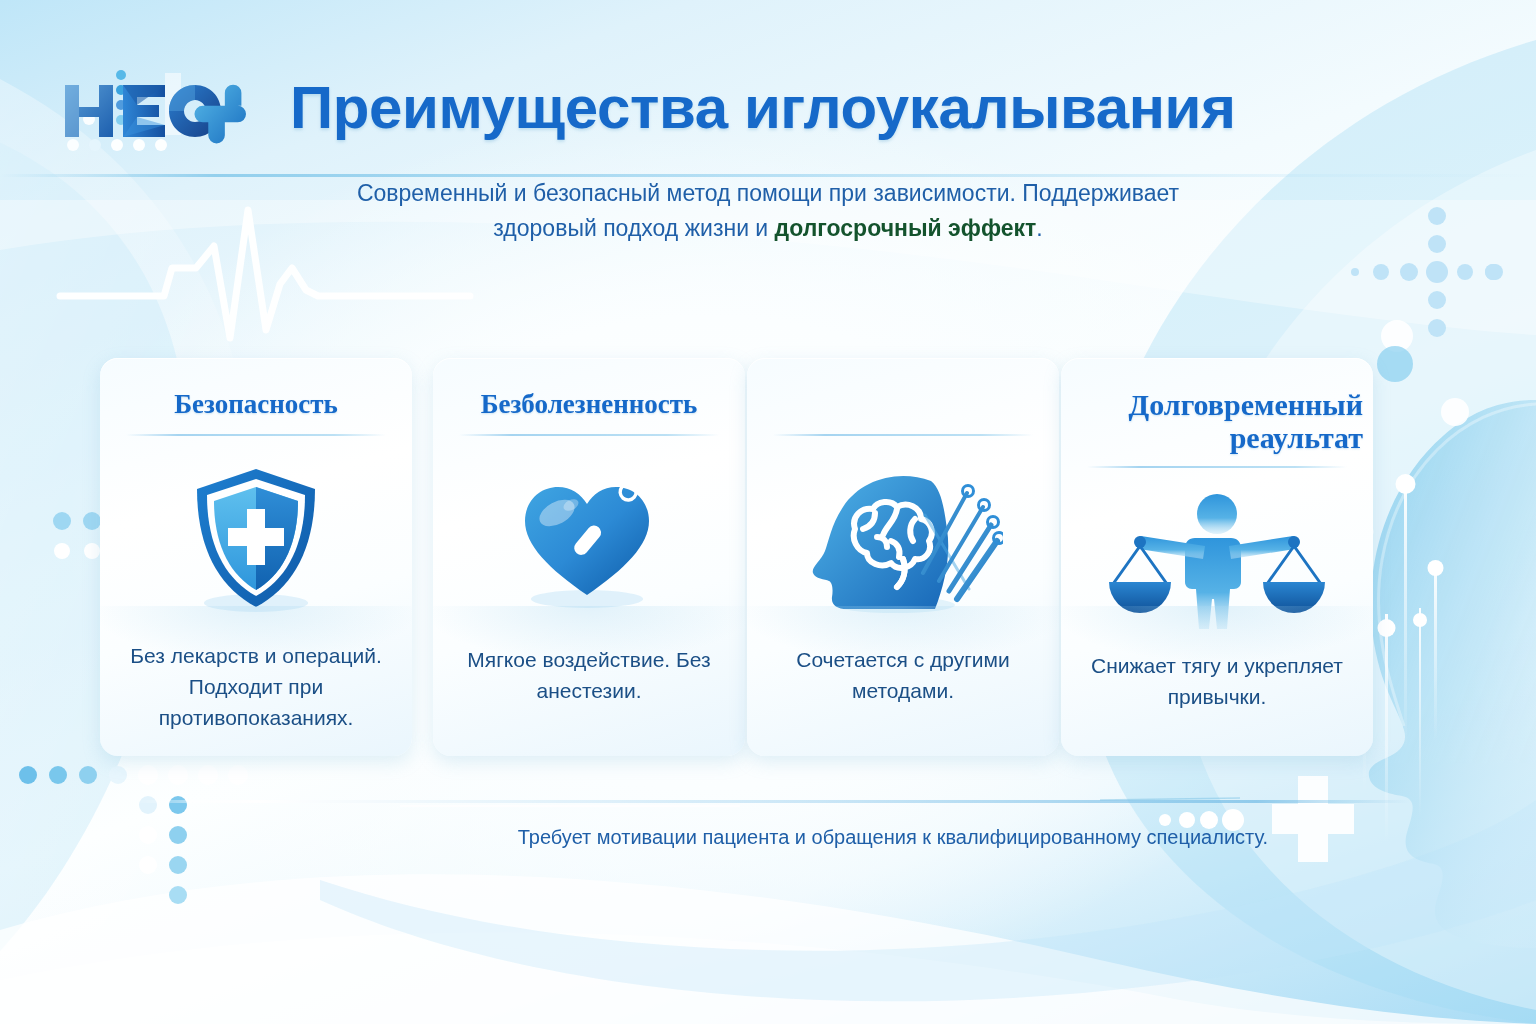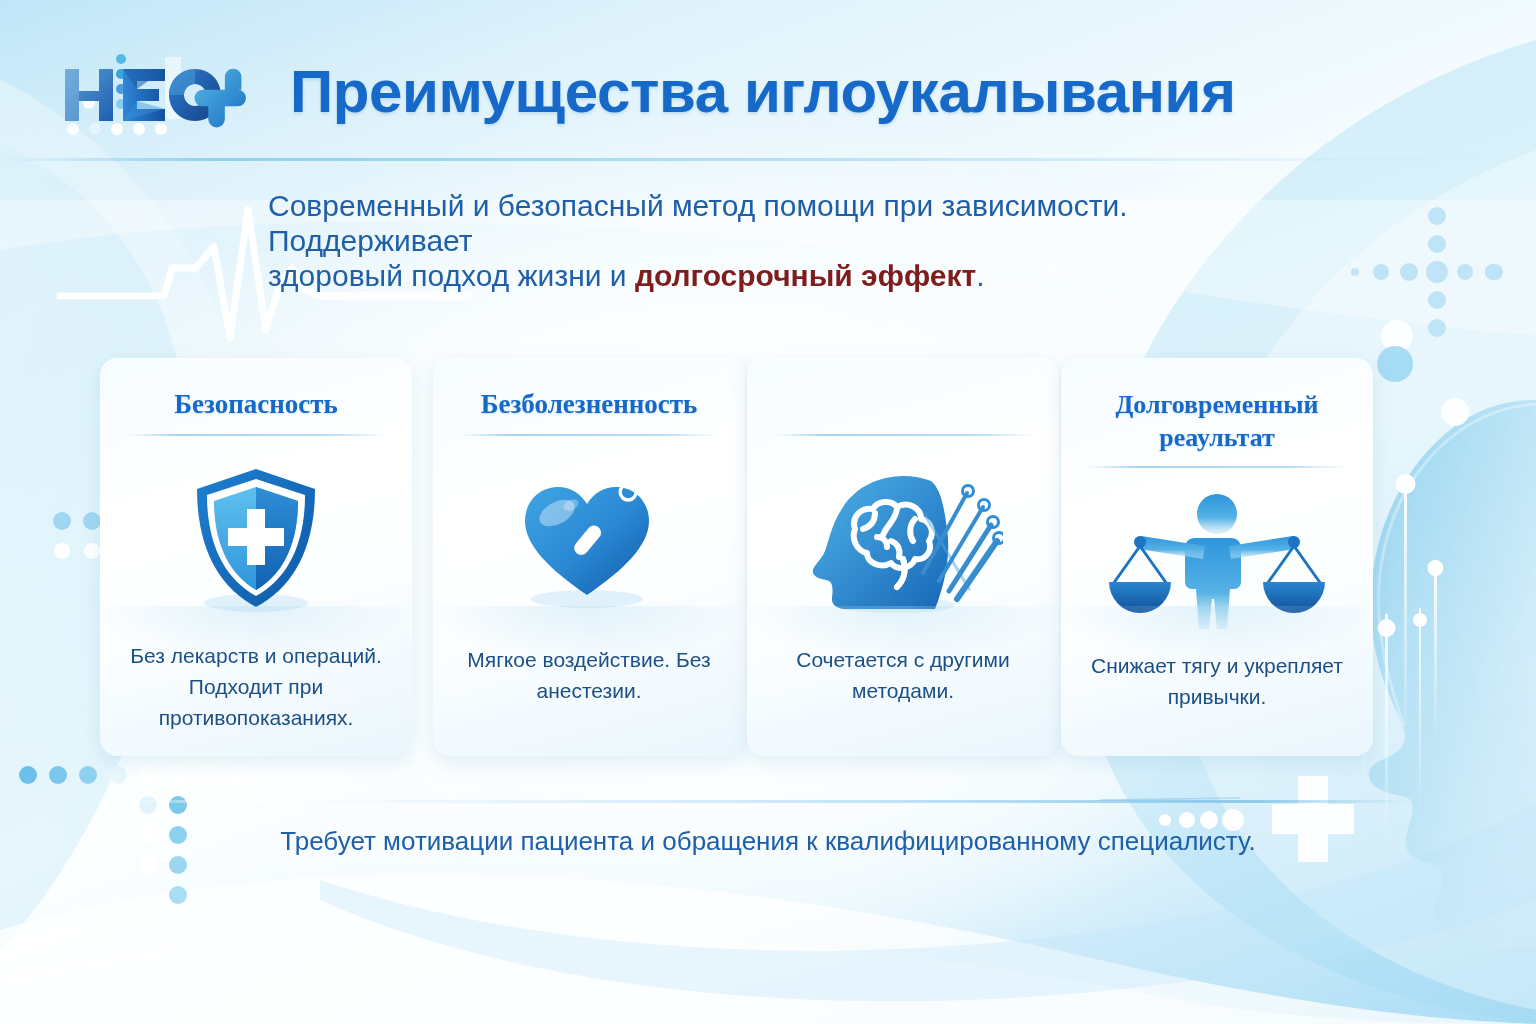--- a/index.html
+++ b/index.html
@@ -16,43 +16,43 @@
 
   .bg-base{
     position:absolute; inset:0;
     background:
       radial-gradient(ellipse 900px 620px at 46% 54%, #ffffff 0%, #fbfeff 38%, rgba(233,247,253,0) 72%),
       linear-gradient(160deg,#bfe6f8 0%,#dff2fb 16%,#f3fbfe 38%,#fdffff 55%,#eaf7fd 75%,#a9dcf5 100%);
   }
   .bg-svg{ position:absolute; inset:0; }
 
   
-  .header{ position:absolute; left:0; top:0; width:1240px; height:160px; }
+  .header{ position:absolute; left:0; top:16px; width:1240px; height:160px; }
 
   .logo{ position:absolute; left:47px; top:47px; width:205px; height:100px; }
 
   .page-title{
     position:absolute; left:290px; top:57px; width:1150px;
     font-size:60px; font-weight:bold; color:#1669c9;
     letter-spacing:-0.4px;
     text-shadow:0 2px 3px rgba(120,180,215,.35);
     white-space:nowrap;
   }
 
   .header-rule{
     position:absolute; left:0; top:158px; width:1536px; height:3px;
     background:linear-gradient(to right, rgba(150,210,240,0) 0%, rgba(122,196,232,.75) 14%, rgba(140,205,238,.55) 52%, rgba(170,220,245,.16) 86%, rgba(255,255,255,0) 100%);
   }
 
   
   .subtitle{
     position:absolute; left:268px; top:176px; width:1000px;
-    color:#1f5fa8; font-size:30px; line-height:35px;margin-top:12px;
-  }
-  .subtitle b{ color:#7f1d1d; font-weight:bold; }
+    text-align:center; color:#1f5fa8; font-size:23px; line-height:35px;
+  }
+  .subtitle b{ color:#14532d; font-weight:bold; }
 
   
   .cards{ position:absolute; left:100px; top:358px; width:1340px; height:400px; }
   .card{
     position:absolute; top:0; width:312px; height:398px;
     border-radius:18px;
     background:linear-gradient(165deg,#f6fcff 0%,#ffffff 36%,#fbfeff 62%,#eaf6fd 100%);
     box-shadow:0 6px 18px rgba(120,180,215,.22), 0 1px 0 rgba(255,255,255,.9) inset;
     overflow:visible;
   }
@@ -67,21 +67,21 @@
   .card.c3{ left:647px; }
   .card.c4{ left:961px; }
 
   .card-title{
     position:absolute; left:10px; right:10px; top:30px;
     text-align:center; font-size:27px; font-weight:bold; color:#1669c9;
     line-height:33px; white-space:nowrap;
     text-shadow:0 1px 2px rgba(130,185,220,.4);
     font-family:Liberation Serif, serif;
   }
-  .card.c4 .card-title{ white-space:normal; font-size:26px; }
+  .card.c4 .card-title{ white-space:normal; font-size:30px;text-align:right; }
 
   .card-rule{
     position:absolute; left:26px; right:26px; top:76px; height:2px;
     background:linear-gradient(to right, rgba(180,220,245,0) 0%, rgba(150,205,238,.85) 20%, rgba(160,212,240,.7) 80%, rgba(190,228,248,0) 100%);
   }
   .card.c4 .card-rule{ top:108px; }
 
   .card-icon{
     position:absolute; left:0; right:0; top:92px; height:180px;
     display:flex; align-items:center; justify-content:center;
@@ -95,21 +95,21 @@
   .card.c2 .card-text, .card.c3 .card-text{ top:286px; }
   .card.c4 .card-text{ top:292px; }
 
   
   .footer-rule{
     position:absolute; left:130px; top:800px; width:1280px; height:3px;
     background:linear-gradient(to right, rgba(255,255,255,0) 0%, rgba(255,255,255,.95) 10%, rgba(160,210,240,.5) 52%, rgba(120,190,230,.75) 88%, rgba(255,255,255,0) 100%);
   }
   .footer-note{
     position:absolute; left:268px; top:826px; width:1000px;
-    text-align:center; color:#1f5fa8; font-size:26px;
+    text-align:right; color:#1f5fa8; font-size:20px;
   }
 </style>
 </head>
 <body>
 
 <div class="stage">
 
   <div class="bg-base"></div>
 
   <svg class="bg-svg" viewBox="0 0 1536 1024">

